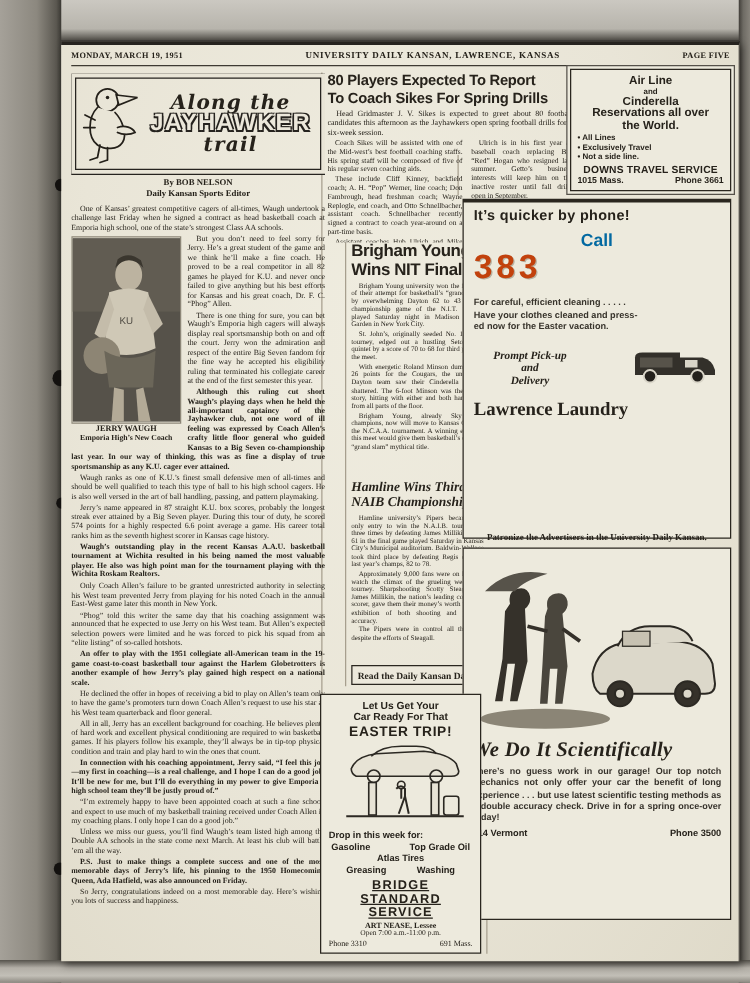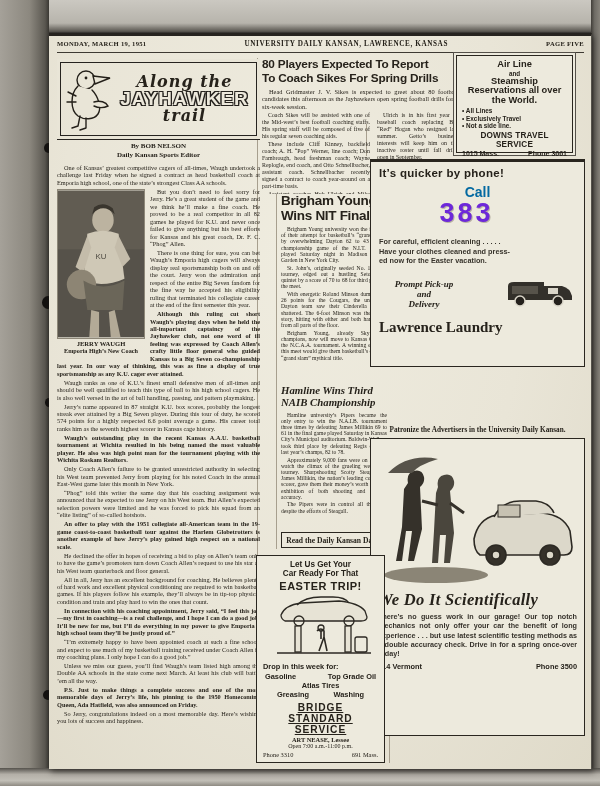--- a/index.html
+++ b/index.html
@@ -71,34 +71,34 @@
   .hamline h2 { margin:0 0 3px; font:italic 700 10.8px/11.8px "Liberation Serif", serif; }
   .smallnp { font-size:5.6px; line-height:6.2px; text-align:justify; }
   .smallnp p { margin:0 0 1.5px; text-indent:6px; }
   .read-box { position:absolute; left:232px; top:496px; width:106px; border:1px solid #2a261f;
               text-align:center; font-weight:700; font-size:7.6px; padding:2.5px 0; background:#ece8db; }
 
   
   .ad { position:absolute; background:#edeadd; border:1.5px solid #2a261f; }
   .sans { font-family:"Liberation Sans", sans-serif; }
 
-  .travel { left:407px; top:19px; width:117px; height:98px; padding:4px 5px;
+  .travel { left:407px; top:19px; width:129px; height:98px; padding:4px 5px;
             text-align:center; font-weight:700; box-shadow:0 0 0 2px #edeadd,0 0 0 3px #55514a; }
   .travel .t1 { font-size:9.3px; line-height:9.5px; }
   .travel .t-and { font-size:6.3px; line-height:7px; font-weight:700; }
   .travel ul { list-style:none; margin:2px 0 1px; padding:0; text-align:left; font-size:6.4px; line-height:7.6px; }
   .travel li::before { content:"• "; }
   .travel .t-name { font-size:8.2px; letter-spacing:.2px; }
   .travel .t-foot { display:flex; justify-content:space-between; font-size:7px; margin-top:1px; }
 
-  .laundry { left:321px; top:123px; width:215px; height:208px; border-top-width:3px; padding:5px 8px; }
+  .laundry { left:321px; top:123px; width:215px; height:272px; border-top-width:3px; padding:5px 8px; }
   .laundry .l1 { font:800 11.5px/12px "Liberation Sans", sans-serif; letter-spacing:.3px; }
   .laundry .call { text-align:center; font:800 14px/15px "Liberation Sans", sans-serif; color:#0369a1; margin-top:6px; }
-  .laundry .num { text-align:center; padding-right:22px; font:800 27px/27px "Liberation Sans", sans-serif;
-                  color:#6d28d9; letter-spacing:3px; text-shadow:1px 1px 0 #b8b2a2; }
+  .laundry .num { text-align:left; padding-right:22px; font:800 27px/27px "Liberation Sans", sans-serif;
+                  color:#c2410c; letter-spacing:3px; text-shadow:1px 1px 0 #b8b2a2; }
   .laundry .body { margin-top:10px; font:700 7.3px/9.5px "Liberation Sans", sans-serif; color:#38342c; }
   .laundry .pickup { display:flex; align-items:center; margin-top:8px; }
   .laundry .pk { width:90px; text-align:center; font:700 italic 9px/10px "Liberation Serif", serif; }
   .laundry .truck { flex:1; text-align:right; }
   .laundry .lname { font:700 15px/15px "Liberation Serif", serif; margin-top:6px; }
   .laundry .lname2 { font:700 10px/11px "Liberation Serif", serif; padding-left:38px; }
 
   .patronize { position:absolute; left:321px; top:390px; width:215px; text-align:center;
                font-weight:700; font-size:7.2px; }
 
@@ -251,21 +251,21 @@
       <p>Approximately 9,000 fans were on hand to watch the climax of the grueling week-long tourney. Sharpshooting Scotty Steagall of James Millikin, the nation’s leading collegiate scorer, gave them their money’s worth with an exhibition of both shooting and passing accuracy.</p>
       <p>The Pipers were in control all the way, despite the efforts of Steagall.</p>
     </div>
   </div>
 
   <div class="read-box">Read the Daily Kansan Daily.</div>
 
   <div class="ad travel sans">
     <div class="t1">Air Line</div>
     <div class="t-and">and</div>
-    <div class="t1">Steamship</div>
+    <div class="t1">Cinderella</div>
     <div class="t1">Reservations all over</div>
     <div class="t1">the World.</div>
     <ul>
       <li>All Lines</li>
       <li>Exclusively Travel</li>
       <li>Not a side line.</li>
     </ul>
     <div class="t-name">DOWNS TRAVEL SERVICE</div>
     <div class="t-foot">
       <span>1015 Mass.</span>

